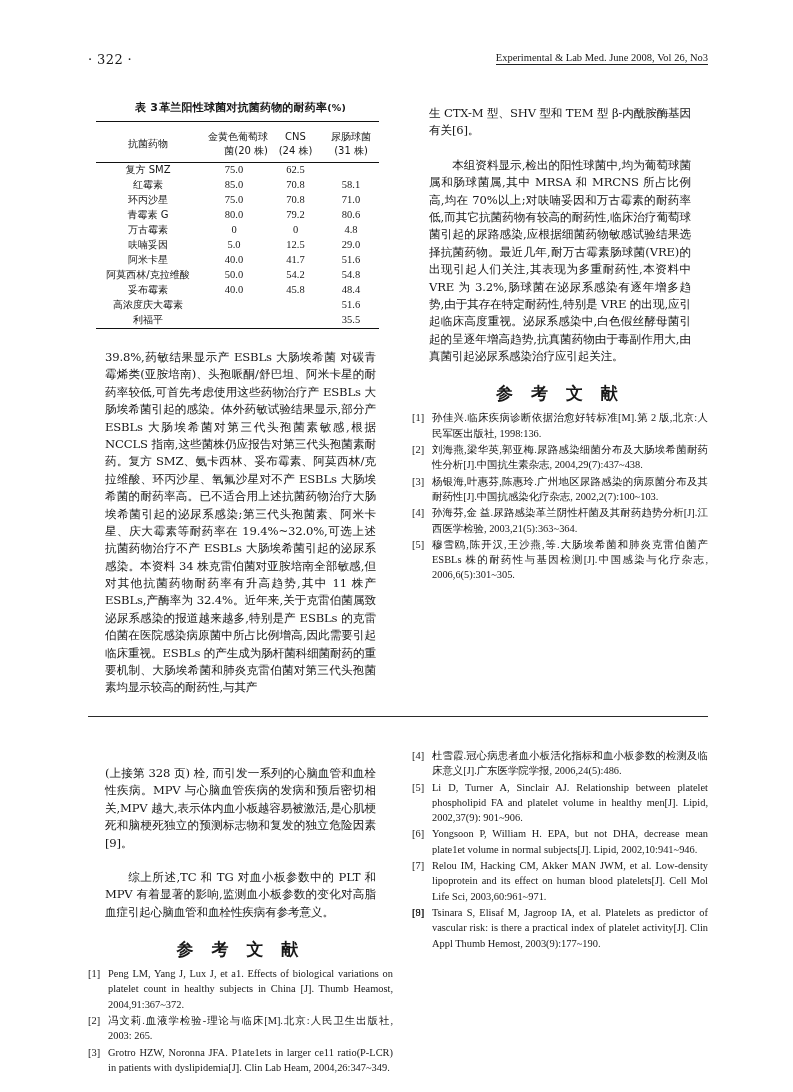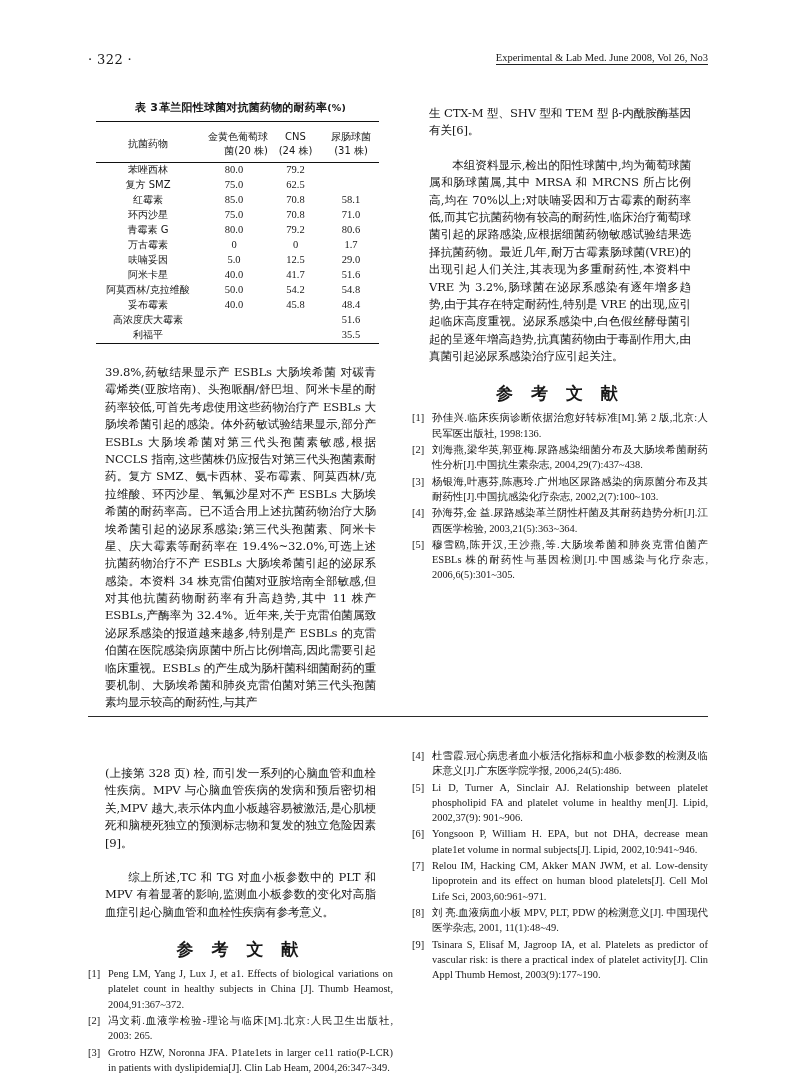--- a/index.html
+++ b/index.html
@@ -222,26 +222,20 @@
             <div>尿肠球菌</div>
             <div>(31 株)</div>
           </th>
         </tr>
         <tr class="rule">
             <td colspan="4"></td>
           </tr>
       </thead>
       <tbody>
         <tr>
-            <td class="name">苯唑西林</td>
-            <td class="num">80.0</td>
-            <td class="num">79.2</td>
-            <td class="num"></td>
-          </tr>
-        <tr>
             <td class="name">复方 SMZ</td>
             <td class="num">75.0</td>
             <td class="num">62.5</td>
             <td class="num"></td>
           </tr>
         <tr>
             <td class="name">红霉素</td>
             <td class="num">85.0</td>
             <td class="num">70.8</td>
             <td class="num">58.1</td>
@@ -255,21 +249,21 @@
         <tr>
             <td class="name">青霉素 G</td>
             <td class="num">80.0</td>
             <td class="num">79.2</td>
             <td class="num">80.6</td>
           </tr>
         <tr>
             <td class="name">万古霉素</td>
             <td class="num">0</td>
             <td class="num">0</td>
-            <td class="num">1.7</td>
+            <td class="num">4.8</td>
           </tr>
         <tr>
             <td class="name">呋喃妥因</td>
             <td class="num">5.0</td>
             <td class="num">12.5</td>
             <td class="num">29.0</td>
           </tr>
         <tr>
             <td class="name">阿米卡星</td>
             <td class="num">40.0</td>
@@ -346,18 +340,18 @@
       <li><span class="rn">[3]</span><span>Grotro HZW, Noronna JFA. P1ate1ets in larger ce11 ratio(P-LCR) in patients with dyslipidemia[J]. Clin Lab Heam, 2004,26:347~349.</span></li>
     </ol>
   </div>
 
   <div class="col-right-b">
     <ol class="reflist">
       <li><span class="rn">[4]</span><span>杜雪霞.冠心病患者血小板活化指标和血小板参数的检测及临床意义[J].广东医学院学报, 2006,24(5):486.</span></li>
       <li><span class="rn">[5]</span><span>Li D, Turner A, Sinclair AJ. Relationship between platelet phospholipid  FA and platelet volume in healthy men[J]. Lipid, 2002,37(9): 901~906.</span></li>
       <li><span class="rn">[6]</span><span>Yongsoon P, William H. EPA, but not DHA, decrease mean plate1et volume  in normal subjects[J]. Lipid, 2002,10:941~946.</span></li>
       <li><span class="rn">[7]</span><span>Relou IM,  Hacking CM,  Akker MAN JWM,  et al.  Low-density lipoprotein and  its effect on human blood platelets[J]. Cell Mol Life Sci, 2003,60:961~971.</span></li>
-      <li><span class="rn">[8]</span><span>刘  亮.血液病血小板 MPV, PLT, PDW 的检测意义[J]. 中国现代医学杂志, 2001, 11(1):48~49.</span></li>
+      <li><span class="rn">[8]</span></li>
       <li><span class="rn">[9]</span><span>Tsinara S, Elisaf M, Jagroop IA, et al. Platelets as predictor of vascular risk: is there a practical index of platelet activity[J]. Clin Appl Thumb Hemost, 2003(9):177~190.</span></li>
     </ol>
   </div>
 
 </div>
 
 </body></html>

